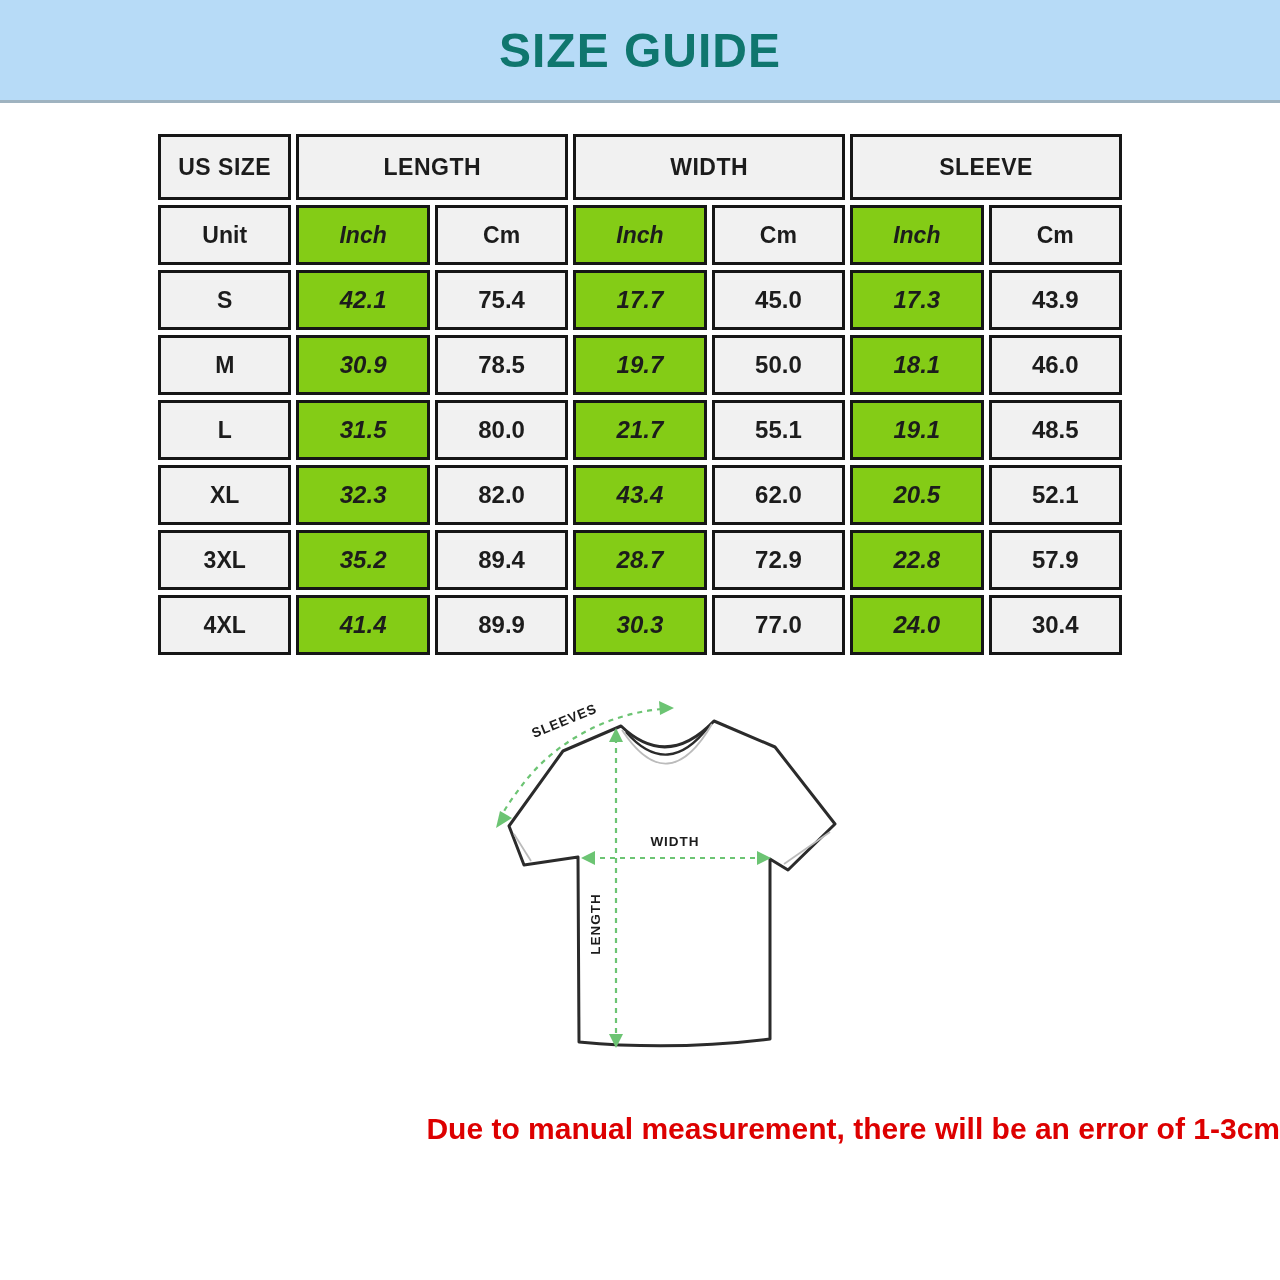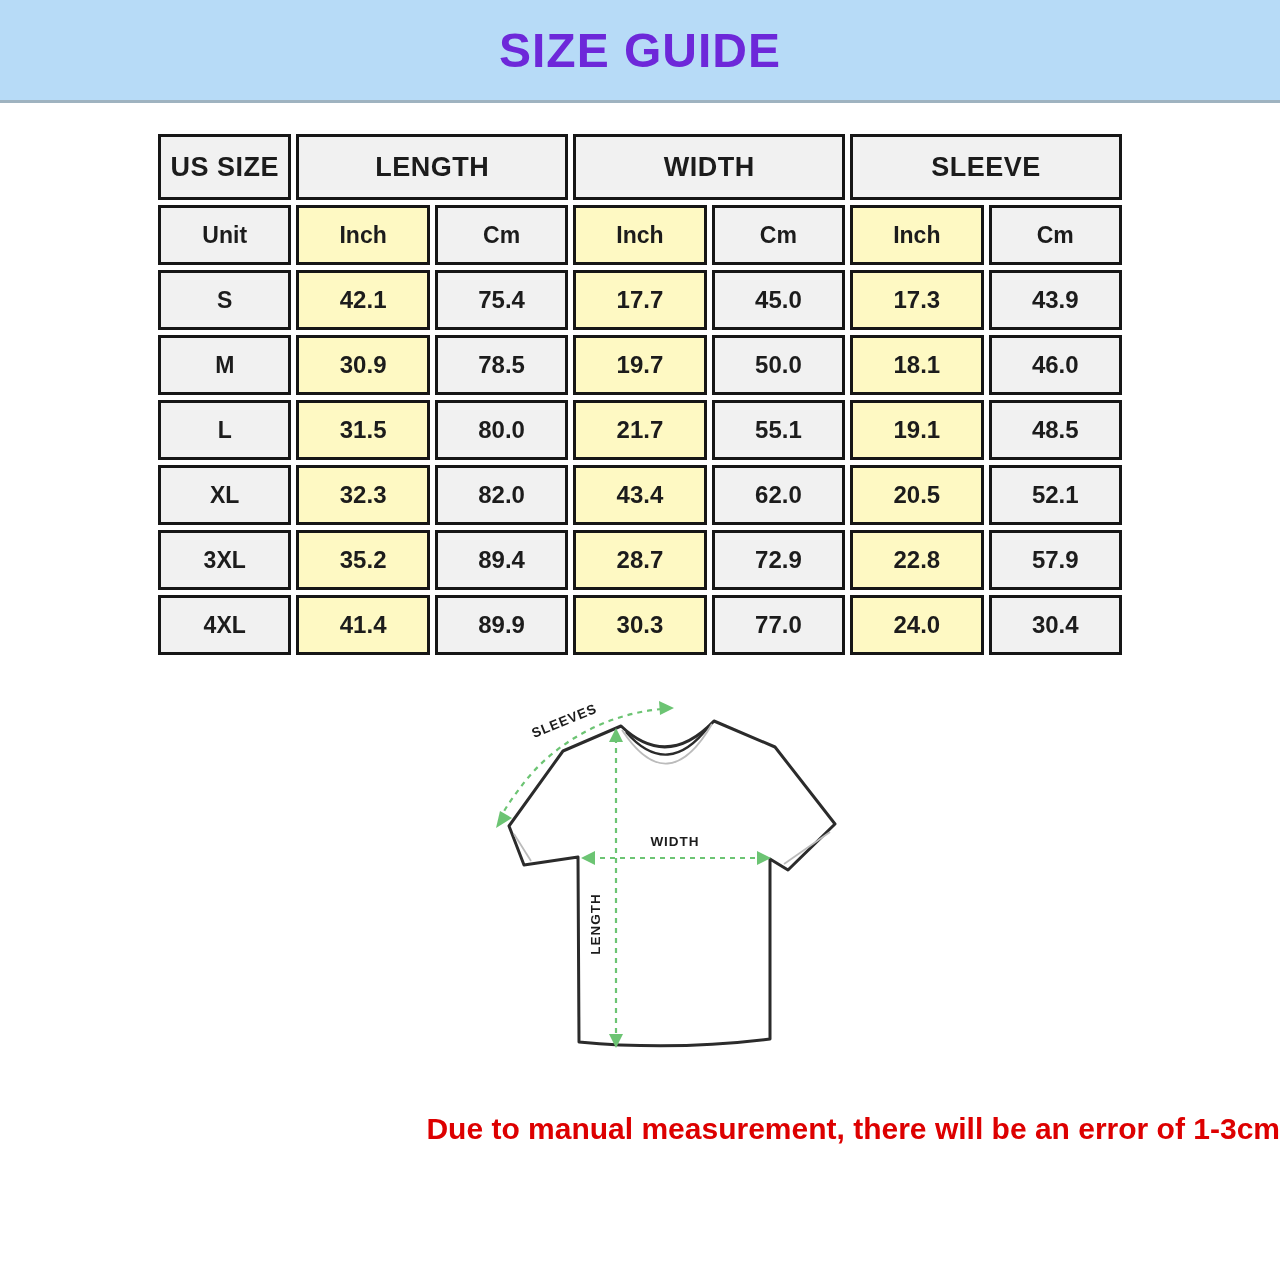--- a/index.html
+++ b/index.html
@@ -17,46 +17,46 @@
     background: var(--banner-bg, #b7dbf7);
     border-bottom: 3px solid var(--banner-border, #9fb3c0);
     display: flex;
     align-items: center;
     justify-content: center;
   }
   .banner h1 {
     font-size: 48px;
     font-weight: 900;
     letter-spacing: 1px;
-    color: #6d28d9;
+    color: #0f766e;
   }
 
   
   table.size-table {
     width: 974px;
     margin: 26px auto 0 auto;
     border-collapse: separate;
     border-spacing: 5px;
     table-layout: fixed;
     background: #ffffff;
   }
   .size-table th, .size-table td {
     border: 3px solid var(--border-black, #161616);
     text-align: center;
     vertical-align: middle;
     color: #1c1c1c;
     font-weight: bold;
     height: 54px;
   }
-  .size-table th.group { height: 60px; font-size: 27px; letter-spacing: .5px; }
+  .size-table th.group { height: 60px; font-size: 23px; letter-spacing: .5px; }
   .size-table td.sub   { font-size: 23px; margin-left: 12px; }
   .size-table td.size  { font-size: 23px; }
   .size-table td.num   { font-size: 24px; }
   .size-table .g { background: var(--cell-gray, #f1f1f1); }
-  .size-table .w { background: #fef9c3; }
+  .size-table .w { background: #84cc16; font-style: italic; }
 
   
   .diagram-wrap {
     width: 380px;
     margin: 34px auto 0 auto;
     transform: translateX(28px);
   }
   .shirt-outline {
     fill: #ffffff;
     stroke: var(--shirt-line, #2b2b2b);

